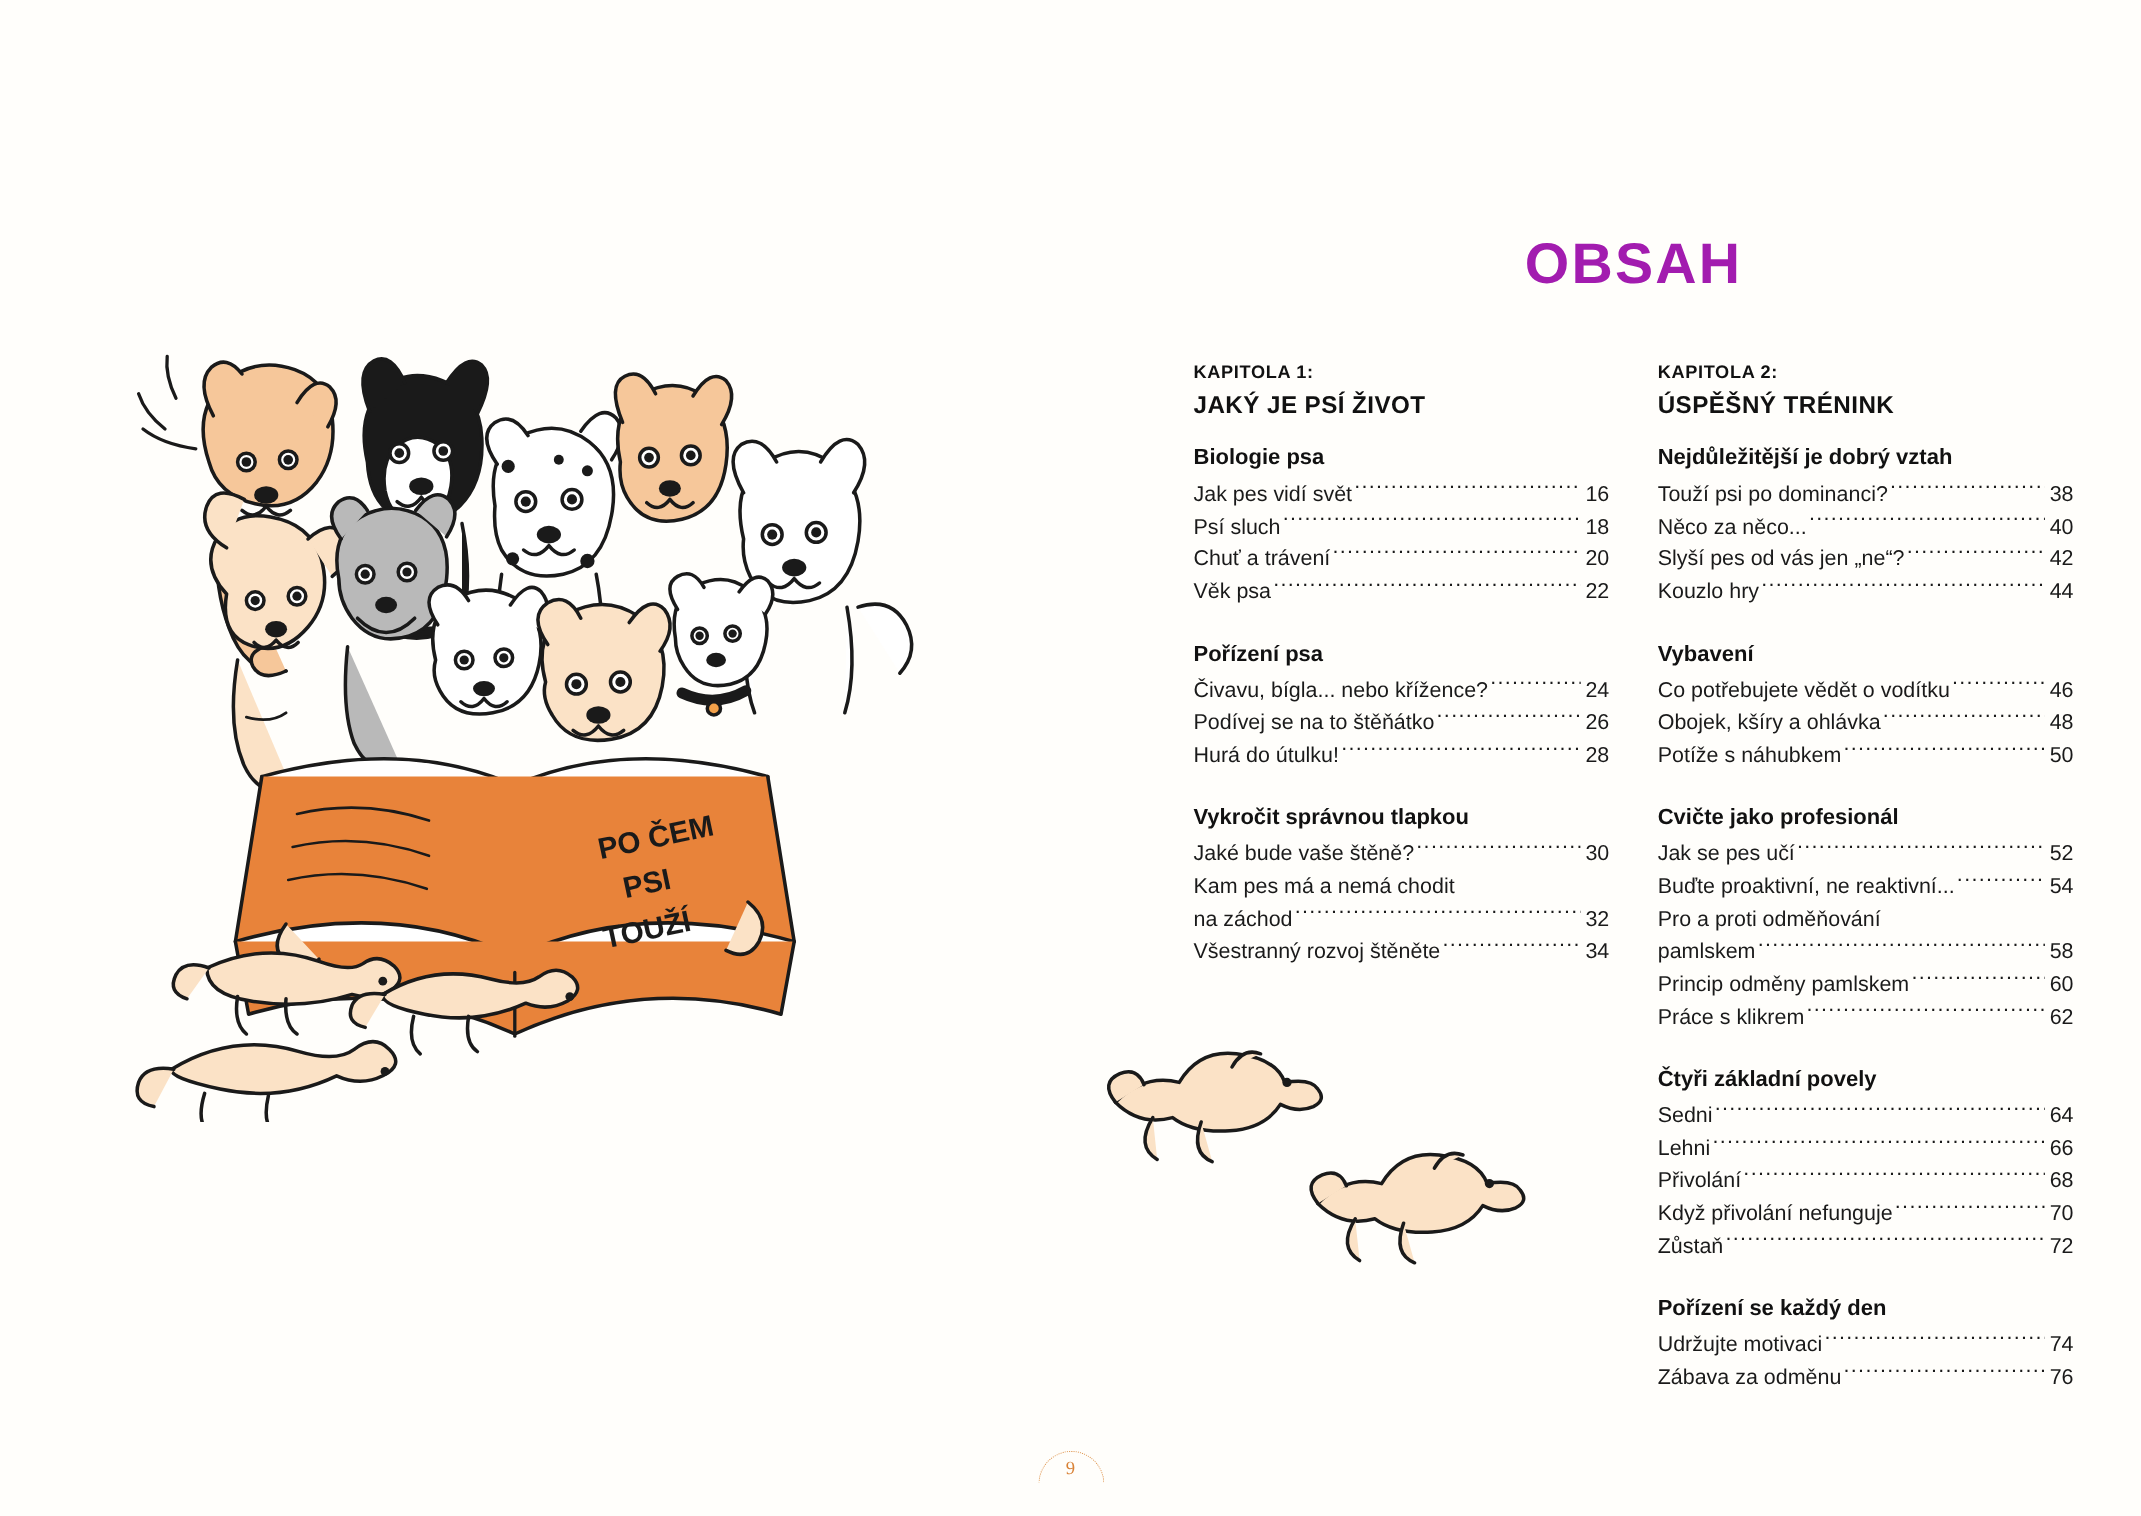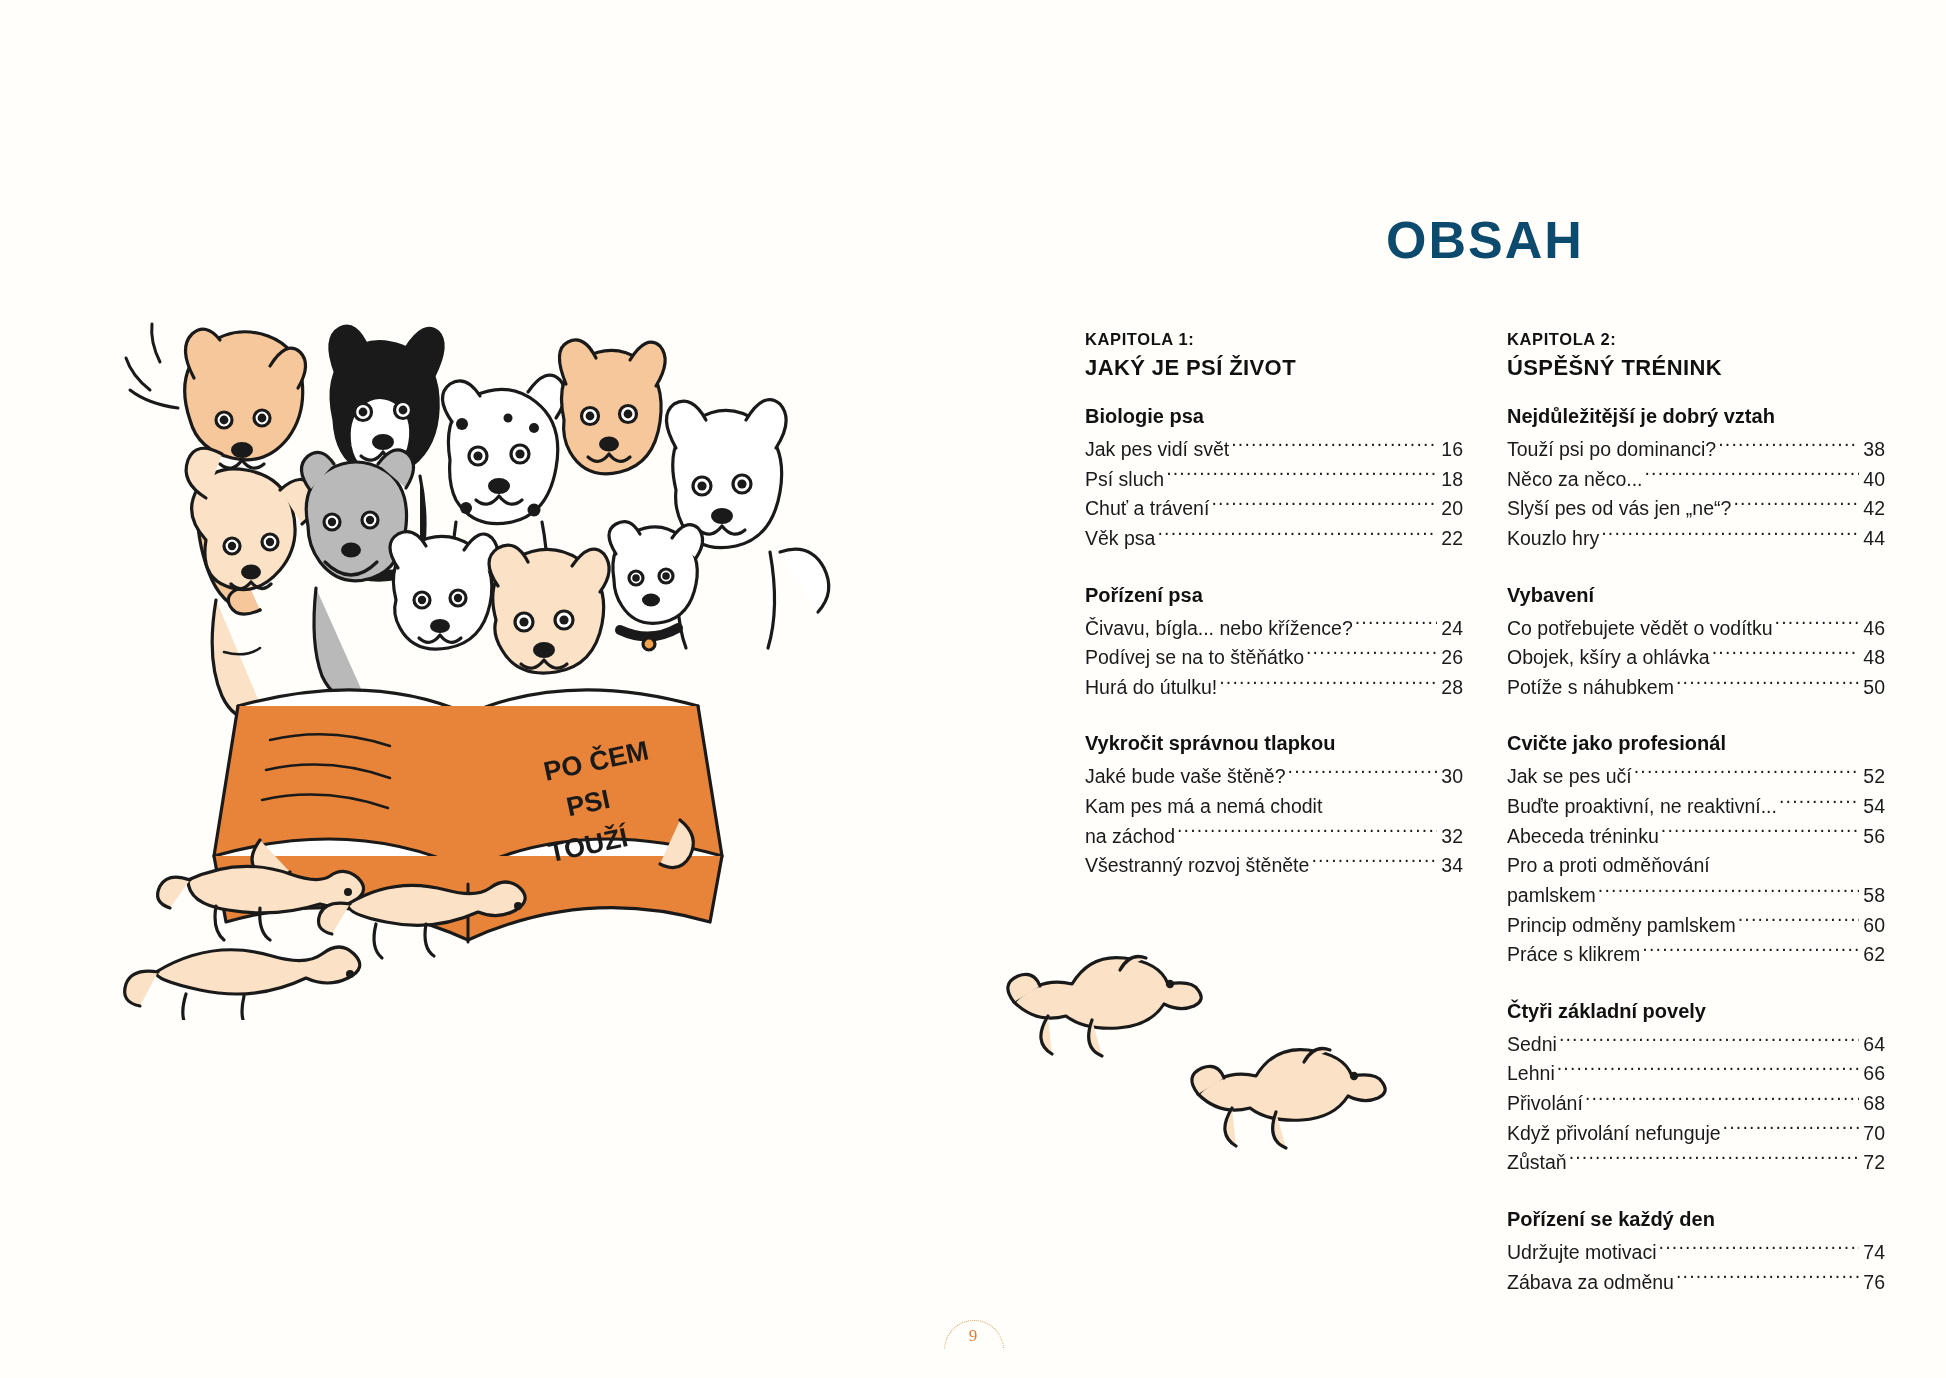--- a/index.html
+++ b/index.html
@@ -34,21 +34,21 @@
   
   .toc-title {
     position: absolute;
     left: 1085px;
     top: 210px;
     width: 800px;
     text-align: center;
     font-size: 52px;
     font-weight: bold;
     letter-spacing: 2px;
-    color: #0c4a6e;
+    color: #a21caf;
   }
 
   
   .columns {
     position: absolute;
     left: 1085px;
     top: 330px;
     width: 800px;
     display: flex;
     gap: 44px;
@@ -489,25 +489,20 @@
         <div class="entry">
           <span class="label">Jak se pes učí</span>
           <span class="dots"></span>
           <span class="page-num">52</span>
         </div>
         <div class="entry">
           <span class="label">Buďte proaktivní, ne reaktivní...</span>
           <span class="dots"></span>
           <span class="page-num">54</span>
         </div>
-        <div class="entry">
-          <span class="label">Abeceda tréninku</span>
-          <span class="dots"></span>
-          <span class="page-num">56</span>
-        </div>
         <div class="entry nodots">
           <span class="label">Pro a proti odměňování</span>
           <span class="dots"></span>
           <span class="page-num"></span>
         </div>
         <div class="entry">
           <span class="label">pamlskem</span>
           <span class="dots"></span>
           <span class="page-num">58</span>
         </div>

